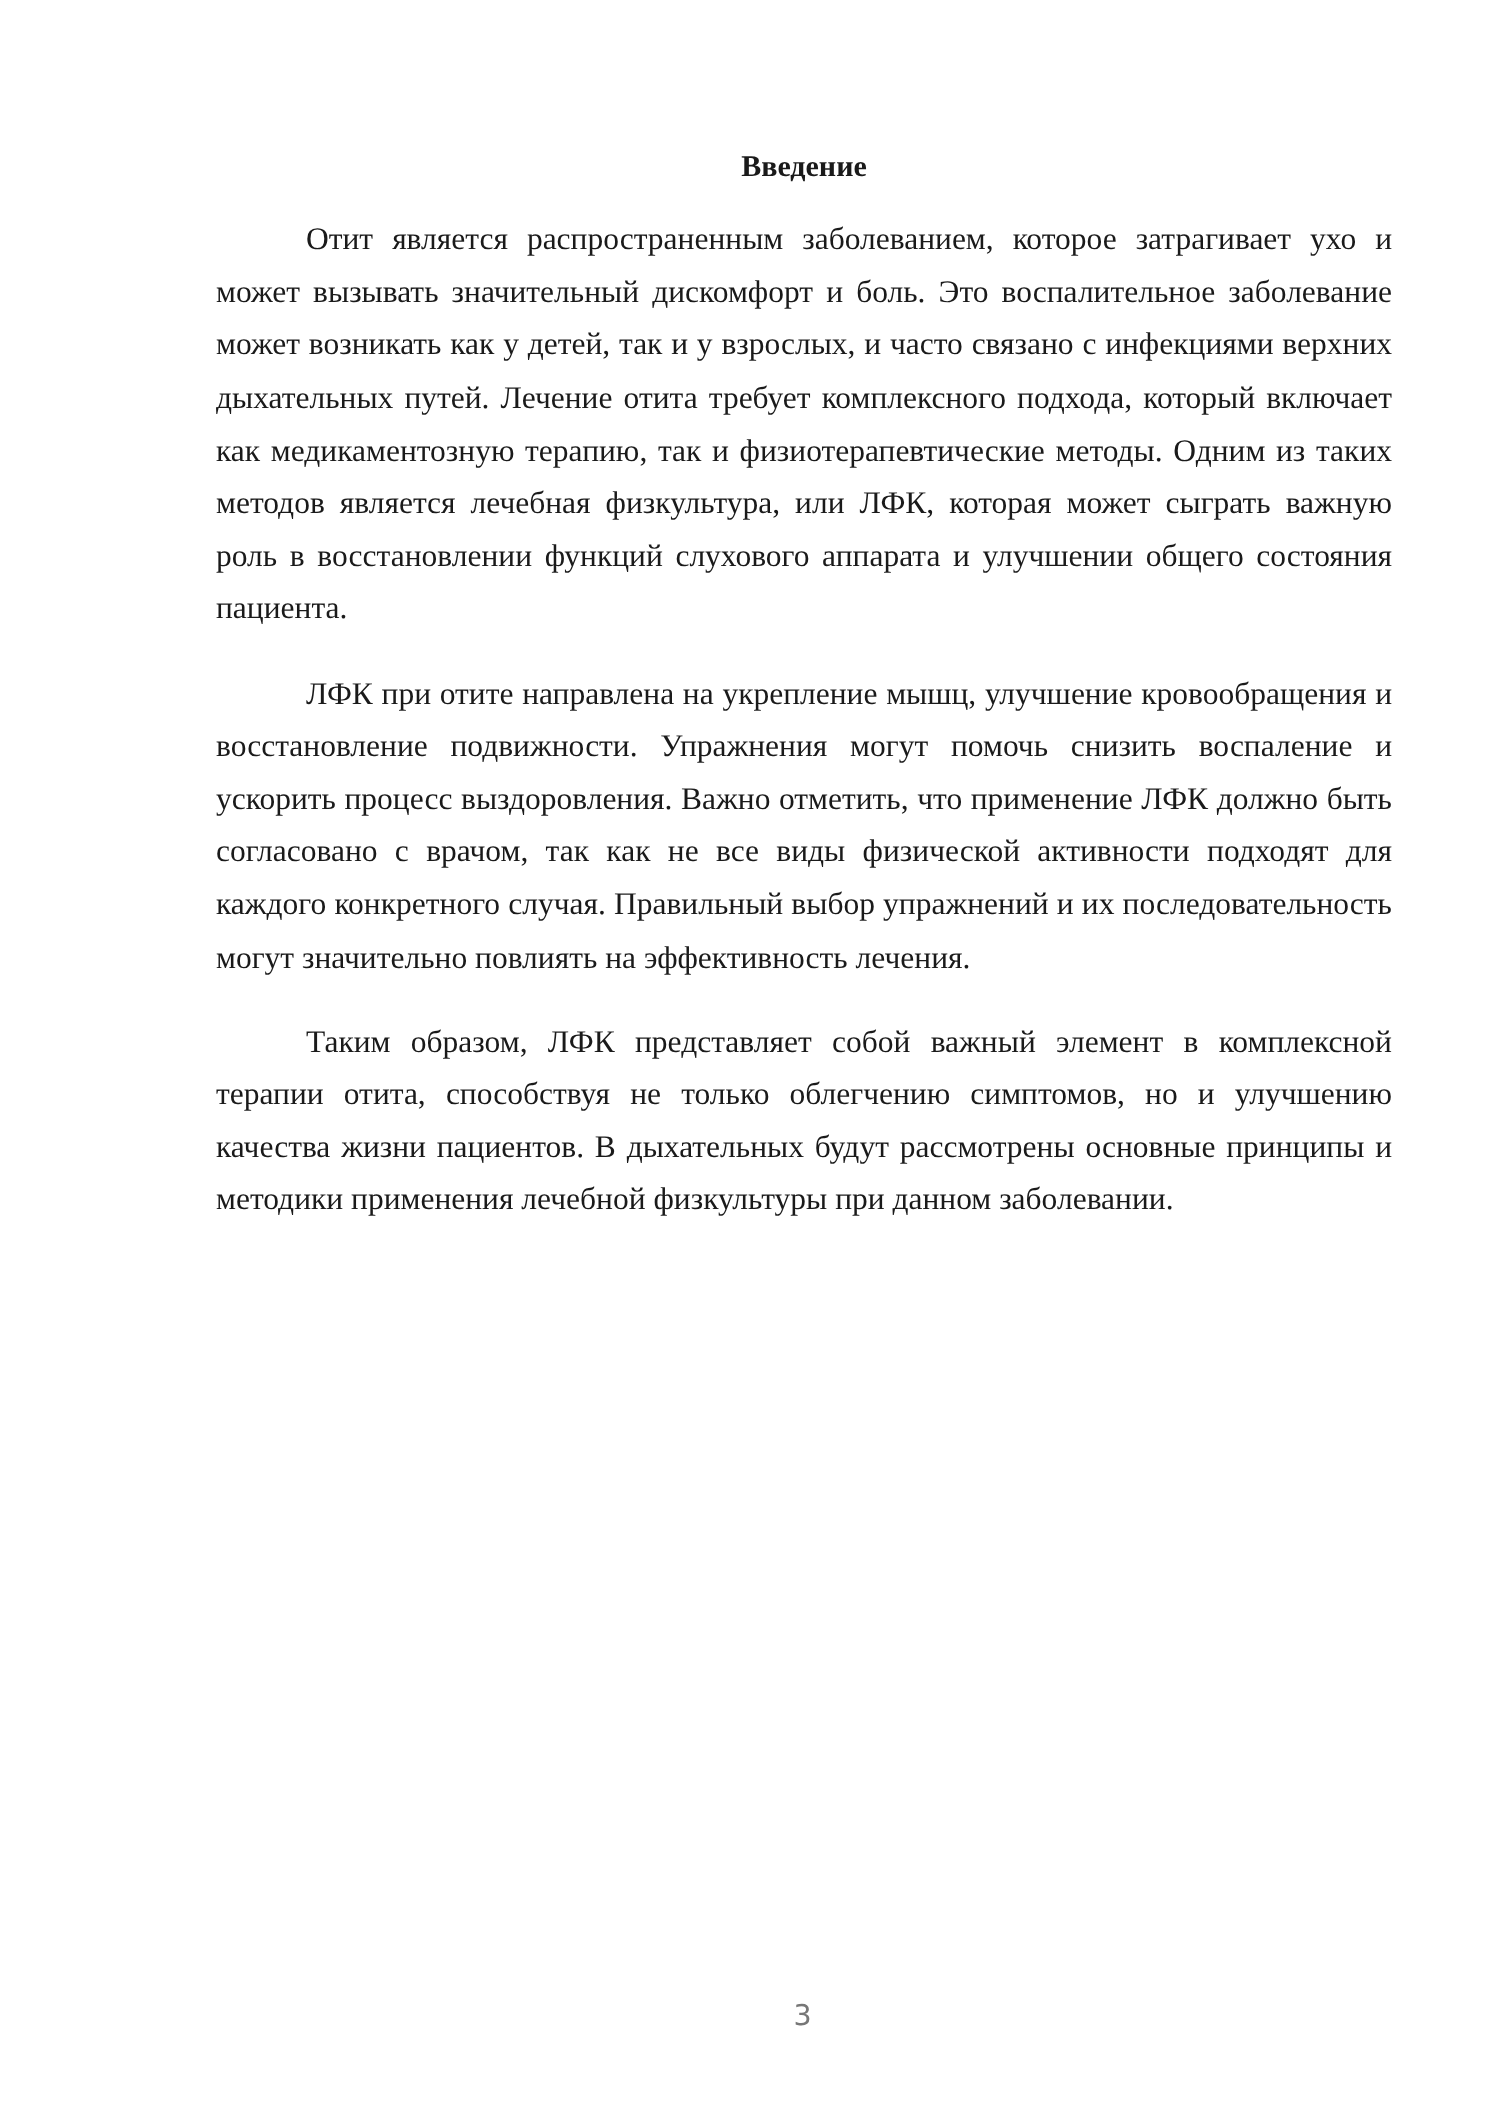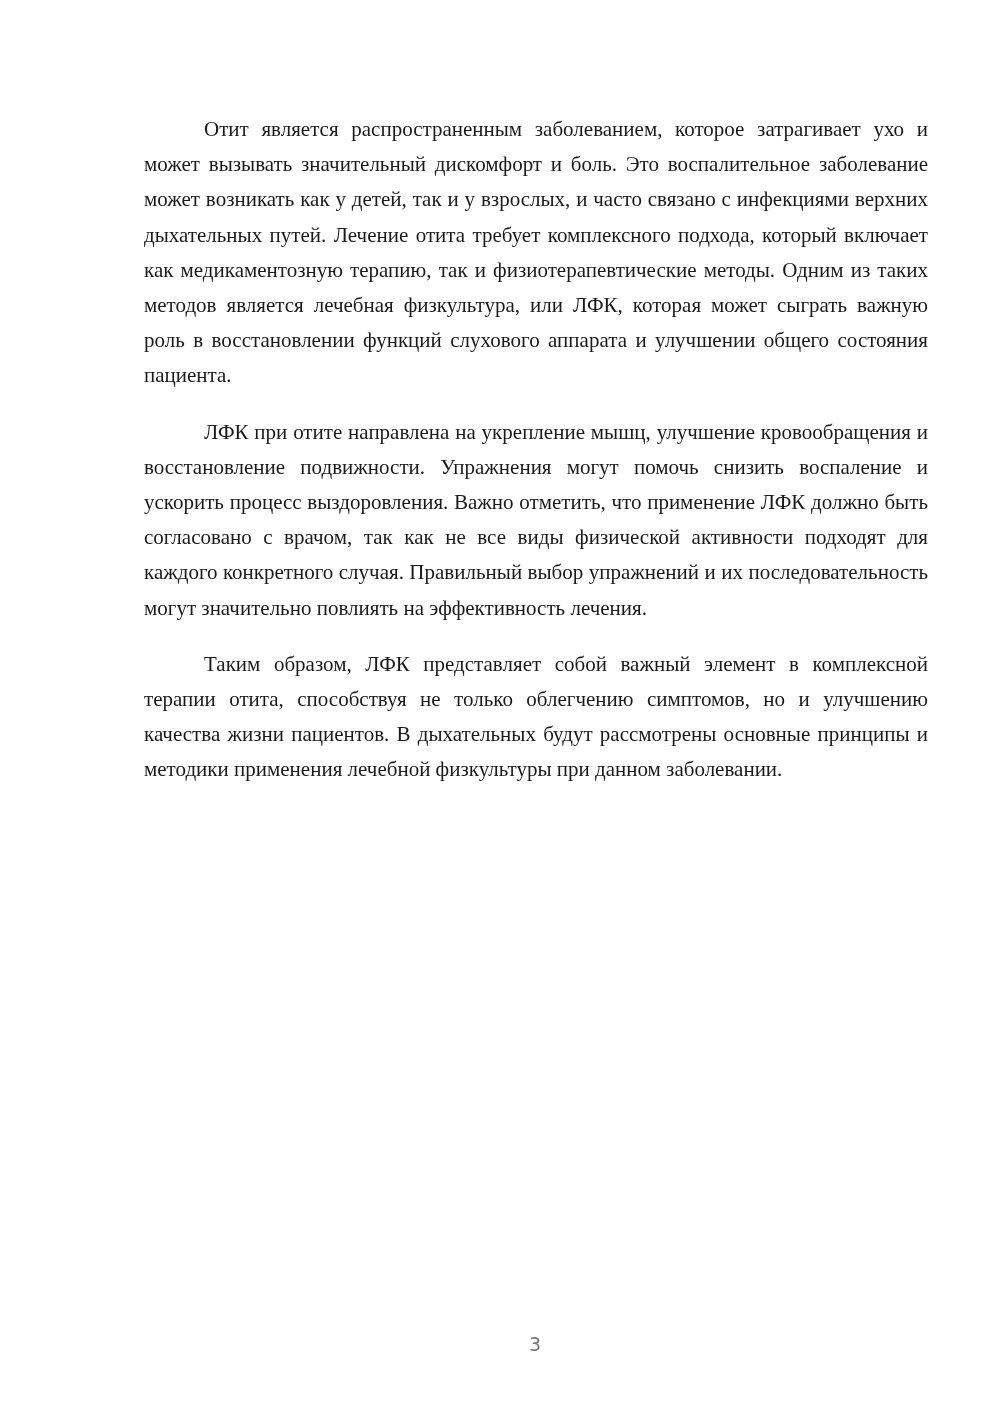--- a/index.html
+++ b/index.html
@@ -53,18 +53,19 @@
       font-family: "DejaVu Sans", sans-serif;
       font-size: 19px;
       color: #777777;
     }
   </style>
 </head>
 <body>
 
 <div class="page">
   <div class="content">
+    <h1 class="title">Введение</h1>
     <p class="para">Отит является распространенным заболеванием, которое затрагивает ухо и может вызывать значительный дискомфорт и боль. Это воспалительное заболевание может возникать как у детей, так и у взрослых, и часто связано с инфекциями верхних дыхательных путей. Лечение отита требует комплексного подхода, который включает как медикаментозную терапию, так и физиотерапевтические методы. Одним из таких методов является лечебная физкультура, или ЛФК, которая может сыграть важную роль в восстановлении функций слухового аппарата и улучшении общего состояния пациента.</p>
     <p class="para">ЛФК при отите направлена на укрепление мышц, улучшение кровообращения и восстановление подвижности. Упражнения могут помочь снизить воспаление и ускорить процесс выздоровления. Важно отметить, что применение ЛФК должно быть согласовано с врачом, так как не все виды физической активности подходят для каждого конкретного случая. Правильный выбор упражнений и их последовательность могут значительно повлиять на эффективность лечения.</p>
     <p class="para">Таким образом, ЛФК представляет собой важный элемент в комплексной терапии отита, способствуя не только облегчению симптомов, но и улучшению качества жизни пациентов. В дыхательных будут рассмотрены основные принципы и методики применения лечебной физкультуры при данном заболевании.</p>
   </div>
   <div class="page-number">3</div>
 </div>
 
 </body></html>

